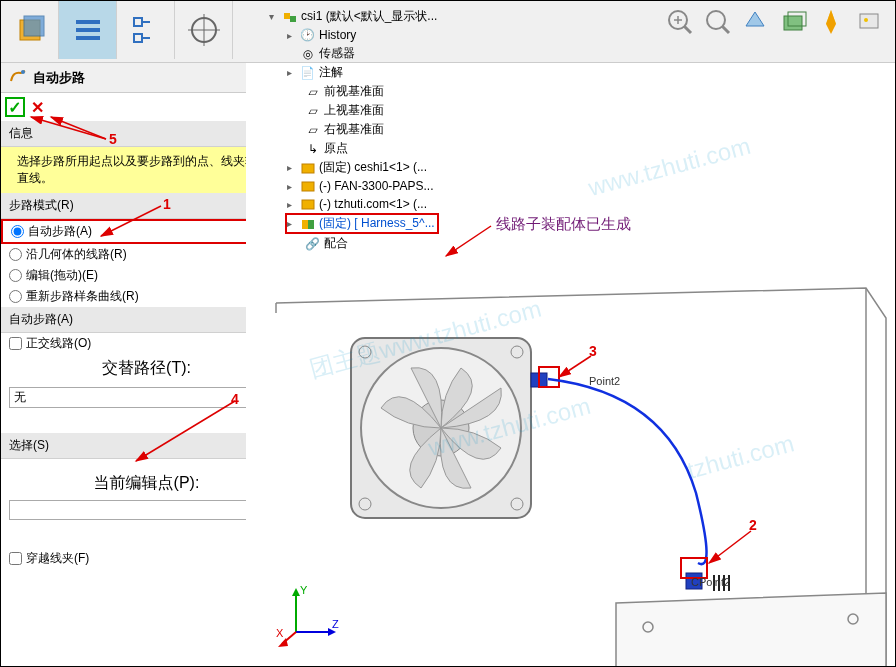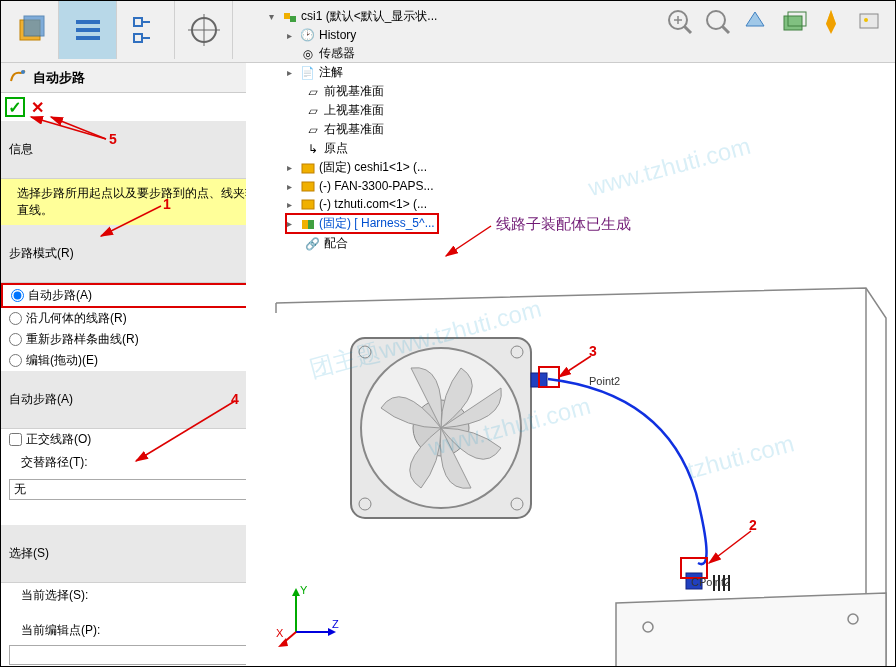--- a/index.html
+++ b/index.html
@@ -10,31 +10,31 @@
     .tb-btn.active { background: #b8d8e8; }
     
     .left-panel { position: absolute; top: 62px; left: 0; width: 292px; height: 605px; background: #fff; border-right: 1px solid #ccc; overflow-y: auto; }
     .panel-hdr { display: flex; align-items: center; padding: 4px 8px; background: #f0f0f0; border-bottom: 1px solid #ccc; font-size: 13px; }
     .panel-hdr .title { flex: 1; margin-left: 6px; font-weight: bold; }
     
     .action-row { display: flex; padding: 4px; gap: 6px; align-items: center; }
     .check-btn { width: 20px; height: 20px; border: 2px solid #0a0; color: #0a0; display: flex; align-items: center; justify-content: center; font-weight: bold; cursor: pointer; }
     .x-btn { font-size: 16px; color: #d00; cursor: pointer; font-weight: bold; }
     
-    .section-hdr { background: #e8e8e8; padding: 20px 8px; font-size: 12px; display: flex; justify-content: space-between; border-bottom: 1px solid #d0d0d0; cursor: pointer; }
+    .section-hdr { background: #e8e8e8; padding: 4px 8px; font-size: 12px; display: flex; justify-content: space-between; border-bottom: 1px solid #d0d0d0; cursor: pointer; }
     .info-msg { background: #ffff99; padding: 6px 16px; font-size: 12px; line-height: 1.4; }
     
     .radio-row, .check-row { display: flex; align-items: center; padding: 2px 8px; font-size: 12px; gap: 4px; }
     .radio-row.boxed { border: 2px solid #d00; }
     
     .dropdown { display: flex; margin: 4px 8px; }
     .dropdown input { flex: 1; border: 1px solid #aaa; padding: 2px 4px; font-size: 12px; background: #fff; }
     .dropdown .dd-btn { width: 18px; border: 1px solid #aaa; background: #e0e0e0; text-align: center; cursor: pointer; }
     
-    .label { padding: 4px 20px; font-size: 12px; }
+    .label { padding: 4px 20px; font-size: 16px; text-align: center; }
     .select-box { margin: 2px 8px; border: 2px solid #d00; min-height: 36px; }
     .select-item { background: #2868c8; color: #fff; padding: 1px 4px; font-size: 12px; }
     
     .text-field { margin: 2px 8px; border: 1px solid #aaa; height: 20px; background: #fff; }
     .tree { position: absolute; top: 0; left: 18px; font-size: 12px; padding: 4px; }
     .tree-item { display: flex; align-items: center; padding: 1px 2px; gap: 3px; white-space: nowrap; }
     .tree-item.l1 { margin-left: 18px; }
     .tree-item.l2 { margin-left: 36px; }
     .tree-exp { width: 10px; color: #666; cursor: pointer; font-size: 10px; }
     .tree-icon { width: 16px; height: 16px; display: inline-flex; align-items: center; justify-content: center; }
@@ -117,25 +117,25 @@
   <div class="radio-row boxed">
     <input type="radio" checked="" style="">
     <span>自动步路(A)</span>
   </div>
   <div class="radio-row">
     <input type="radio" style="">
     <span>沿几何体的线路(R)</span>
   </div>
   <div class="radio-row">
     <input type="radio" style="">
-    <span>重新步路样条曲线(R)</span>
+    <span>编辑(拖动)(E)</span>
   </div>
   <div class="radio-row">
     <input type="radio" style="">
-    <span>编辑(拖动)(E)</span>
+    <span>重新步路样条曲线(R)</span>
   </div>
 
   <div class="section-hdr">
     <span>自动步路(A)</span>
     <span>⌃</span>
   </div>
   <div class="check-row">
     <input type="checkbox" style="">
     <span>正交线路(O)</span>
   </div>
@@ -146,21 +146,20 @@
   </div>
   <div class="dropdown" style="margin-top:-4px">
     <div style="flex:1"></div>
     <div class="dd-btn">▾</div>
   </div>
 
   <div class="section-hdr">
     <span>选择(S)</span>
     <span>⌃</span>
   </div>
-  <div class="label">当前选择(S):</div>
 
   <div class="label" style="margin-top:10px">当前编辑点(P):</div>
   <div class="text-field"></div>
 
   <div class="check-row" style="margin-top:28px">
     <input type="checkbox" style="">
     <span>穿越线夹(F)</span>
   </div>
 </div>
 

